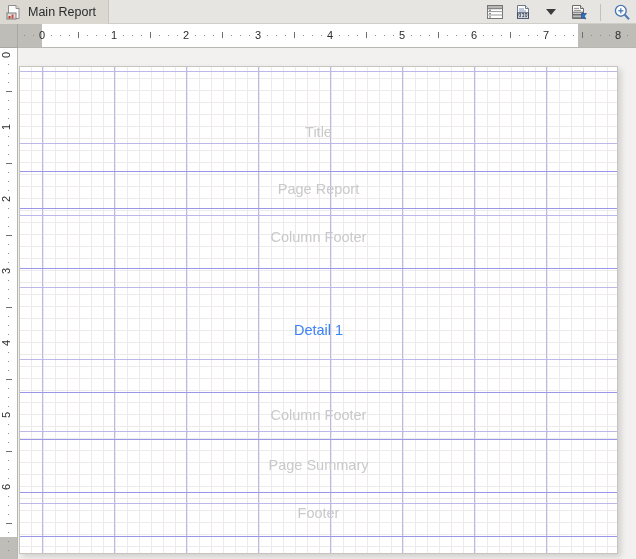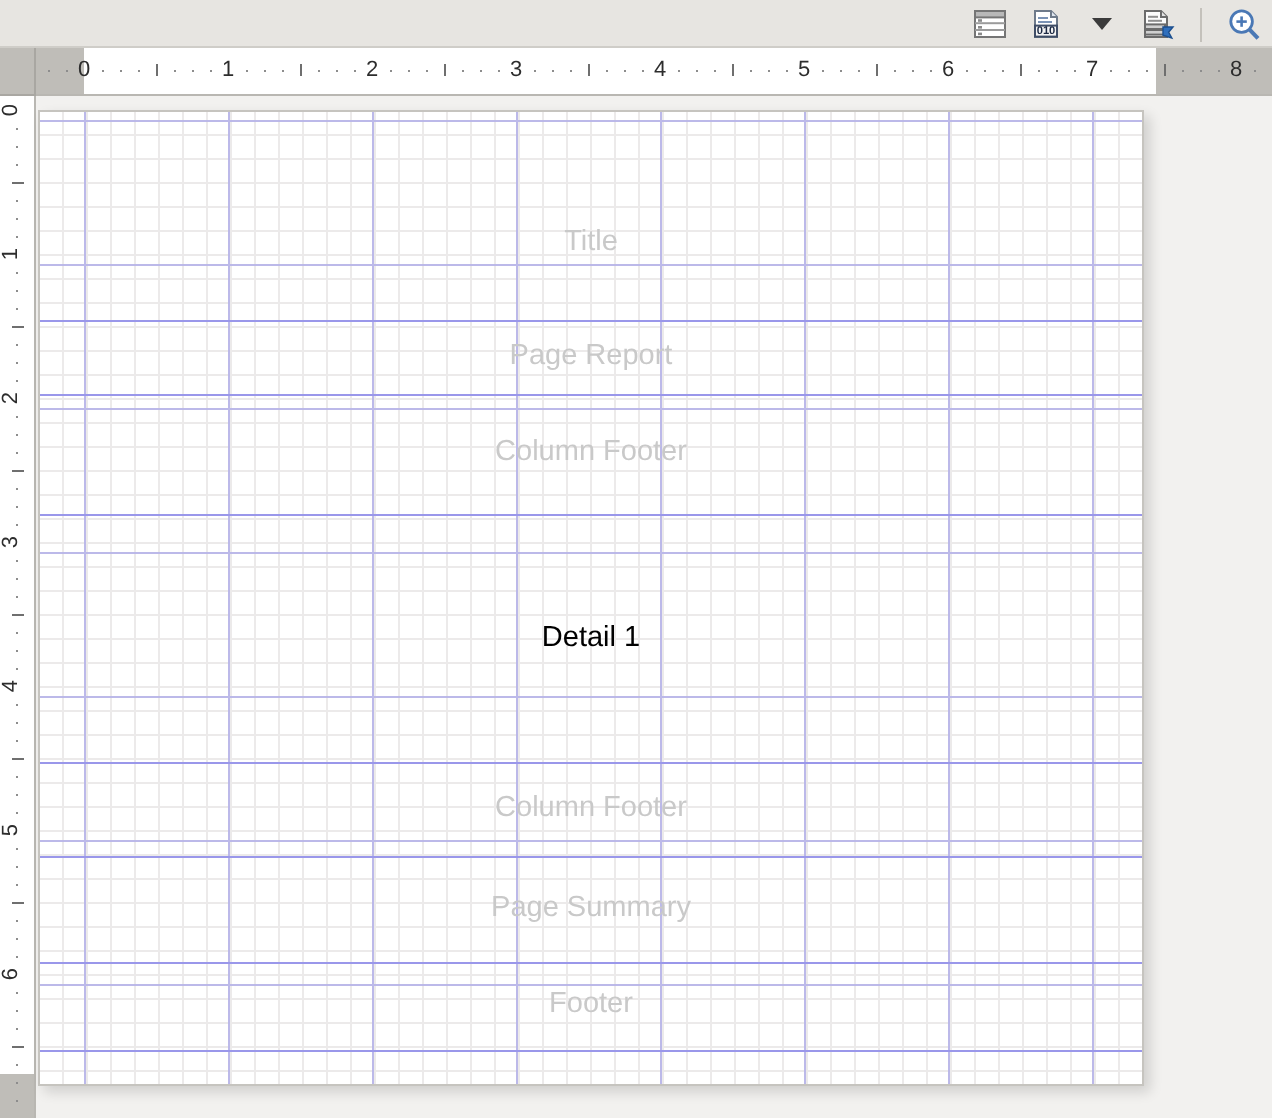--- a/index.html
+++ b/index.html
@@ -141,22 +141,22 @@
     background: #8d8d8d;
   }
   .h-tick-dot { top: 11px; width: 1px; height: 1px; }
   .h-tick-half { top: 8px; width: 1px; height: 6px; background: #6f6f6f; }
   .v-tick-dot { left: 8px; width: 1px; height: 1px; }
   .v-tick-half { left: 6px; width: 6px; height: 1px; background: #6f6f6f; }
 
   
   .canvas-wrap {
     position: absolute;
-    left: 19px; top: 55px;
-    width: 553px; height: 488px;
+    left: 19px; top: 66px;
+    width: 599px; height: 488px;
     background: #ffffff;
     border: 1px solid #c6c4bf;
     box-sizing: border-box;
     box-shadow: 3px 3px 6px rgba(0,0,0,0.14);
     overflow: hidden;
   }
   .grid-minor {
     position: absolute;
     left: 0; top: 0; right: 0; bottom: 0;
     background-image:
@@ -191,20 +191,32 @@
     transform: translateY(-50%);
   }
 </style>
 </head>
 <body>
 
 <div id="app">
 
   <div class="toolbar">
 
+    <div class="tab">
+      <span class="doc-icon">
+        <svg width="16" height="16" viewBox="0 0 16 16">
+          <path d="M2.5 1.5h7.5l3 3v10H2.5z" fill="#fdfdfd" stroke="#8e8e8e" stroke-width="1"></path>
+          <path d="M10 1.5v3h3" fill="#e4e4e4" stroke="#8e8e8e" stroke-width="1"></path>
+          <rect x="1" y="9" width="9" height="6" fill="#dedede" stroke="#7d7d7d" stroke-width="1"></rect>
+          <rect x="2.5" y="12" width="2" height="2.5" fill="#b03a2e"></rect>
+          <rect x="5.5" y="10.5" width="2" height="4" fill="#cf4b3a"></rect>
+        </svg>
+      </span>
+      <span class="tab-label">Main Report</span>
+    </div>
 
     <div class="tb-right">
 
       <div class="tb-btn">
         <svg width="18" height="16" viewBox="0 0 18 16">
           <rect x="1.5" y="1.5" width="15" height="13" fill="#fff" stroke="#757575"></rect>
           <rect x="1.5" y="1.5" width="15" height="3.2" fill="#b8b8b8" stroke="#757575"></rect>
           <line x1="1.5" y1="7.6" x2="16.5" y2="7.6" stroke="#9b9b9b"></line>
           <line x1="1.5" y1="11" x2="16.5" y2="11" stroke="#9b9b9b"></line>
           <rect x="3" y="5.6" width="2" height="1.3" fill="#8a8a8a"></rect>
@@ -393,21 +405,21 @@
   <div class="canvas-wrap">
     <div class="grid-minor"></div>
     <div class="grid-major"></div>
     <div id="bands">
         <div class="band-label" style="top: 65px; color: rgb(201, 201, 201);">Title</div>
         <div class="band-line" style="top: 104px; background: rgb(154, 151, 234);"></div>
         <div class="band-label" style="top: 122px; color: rgb(201, 201, 201);">Page Report</div>
         <div class="band-line" style="top: 141px; background: rgb(154, 151, 234);"></div>
         <div class="band-label" style="top: 170px; color: rgb(201, 201, 201);">Column Footer</div>
         <div class="band-line" style="top: 201px; background: rgb(154, 151, 234);"></div>
-        <div class="band-label" style="top: 263px; color: #000000;">Detail 1</div>
+        <div class="band-label" style="top: 263px; color: #3b82f6;">Detail 1</div>
         <div class="band-line" style="top: 325px; background: rgb(154, 151, 234);"></div>
         <div class="band-label" style="top: 348px; color: rgb(201, 201, 201);">Column Footer</div>
         <div class="band-line" style="top: 372px; background: rgb(154, 151, 234);"></div>
         <div class="band-label" style="top: 398px; color: rgb(201, 201, 201);">Page Summary</div>
         <div class="band-line" style="top: 425px; background: rgb(154, 151, 234);"></div>
         <div class="band-label" style="top: 446px; color: rgb(201, 201, 201);">Footer</div>
         <div class="band-line" style="top: 469px; background: rgb(154, 151, 234);"></div>
       </div>
   </div>
 

